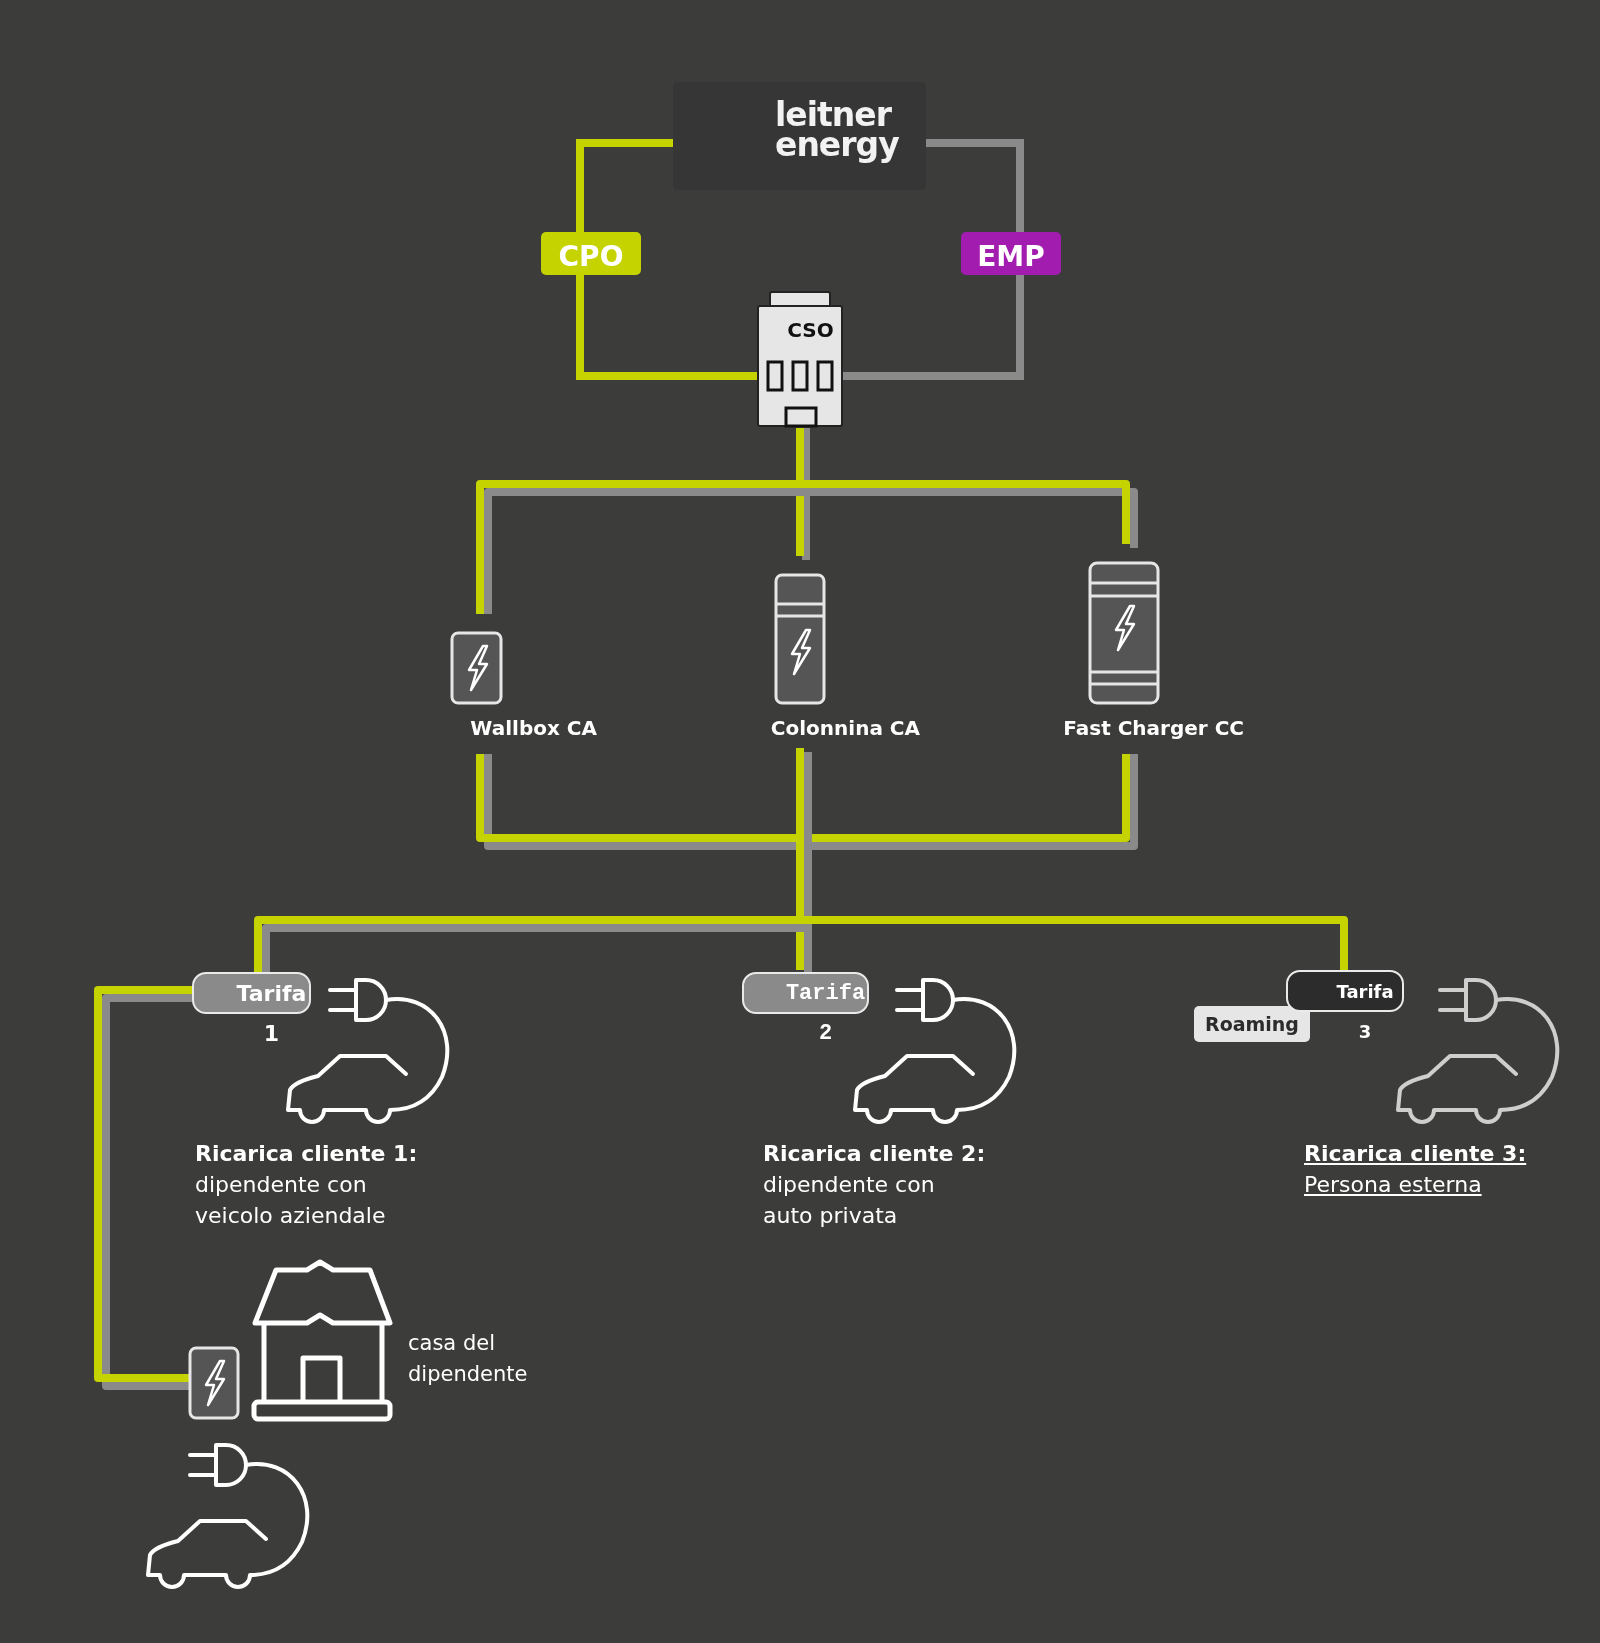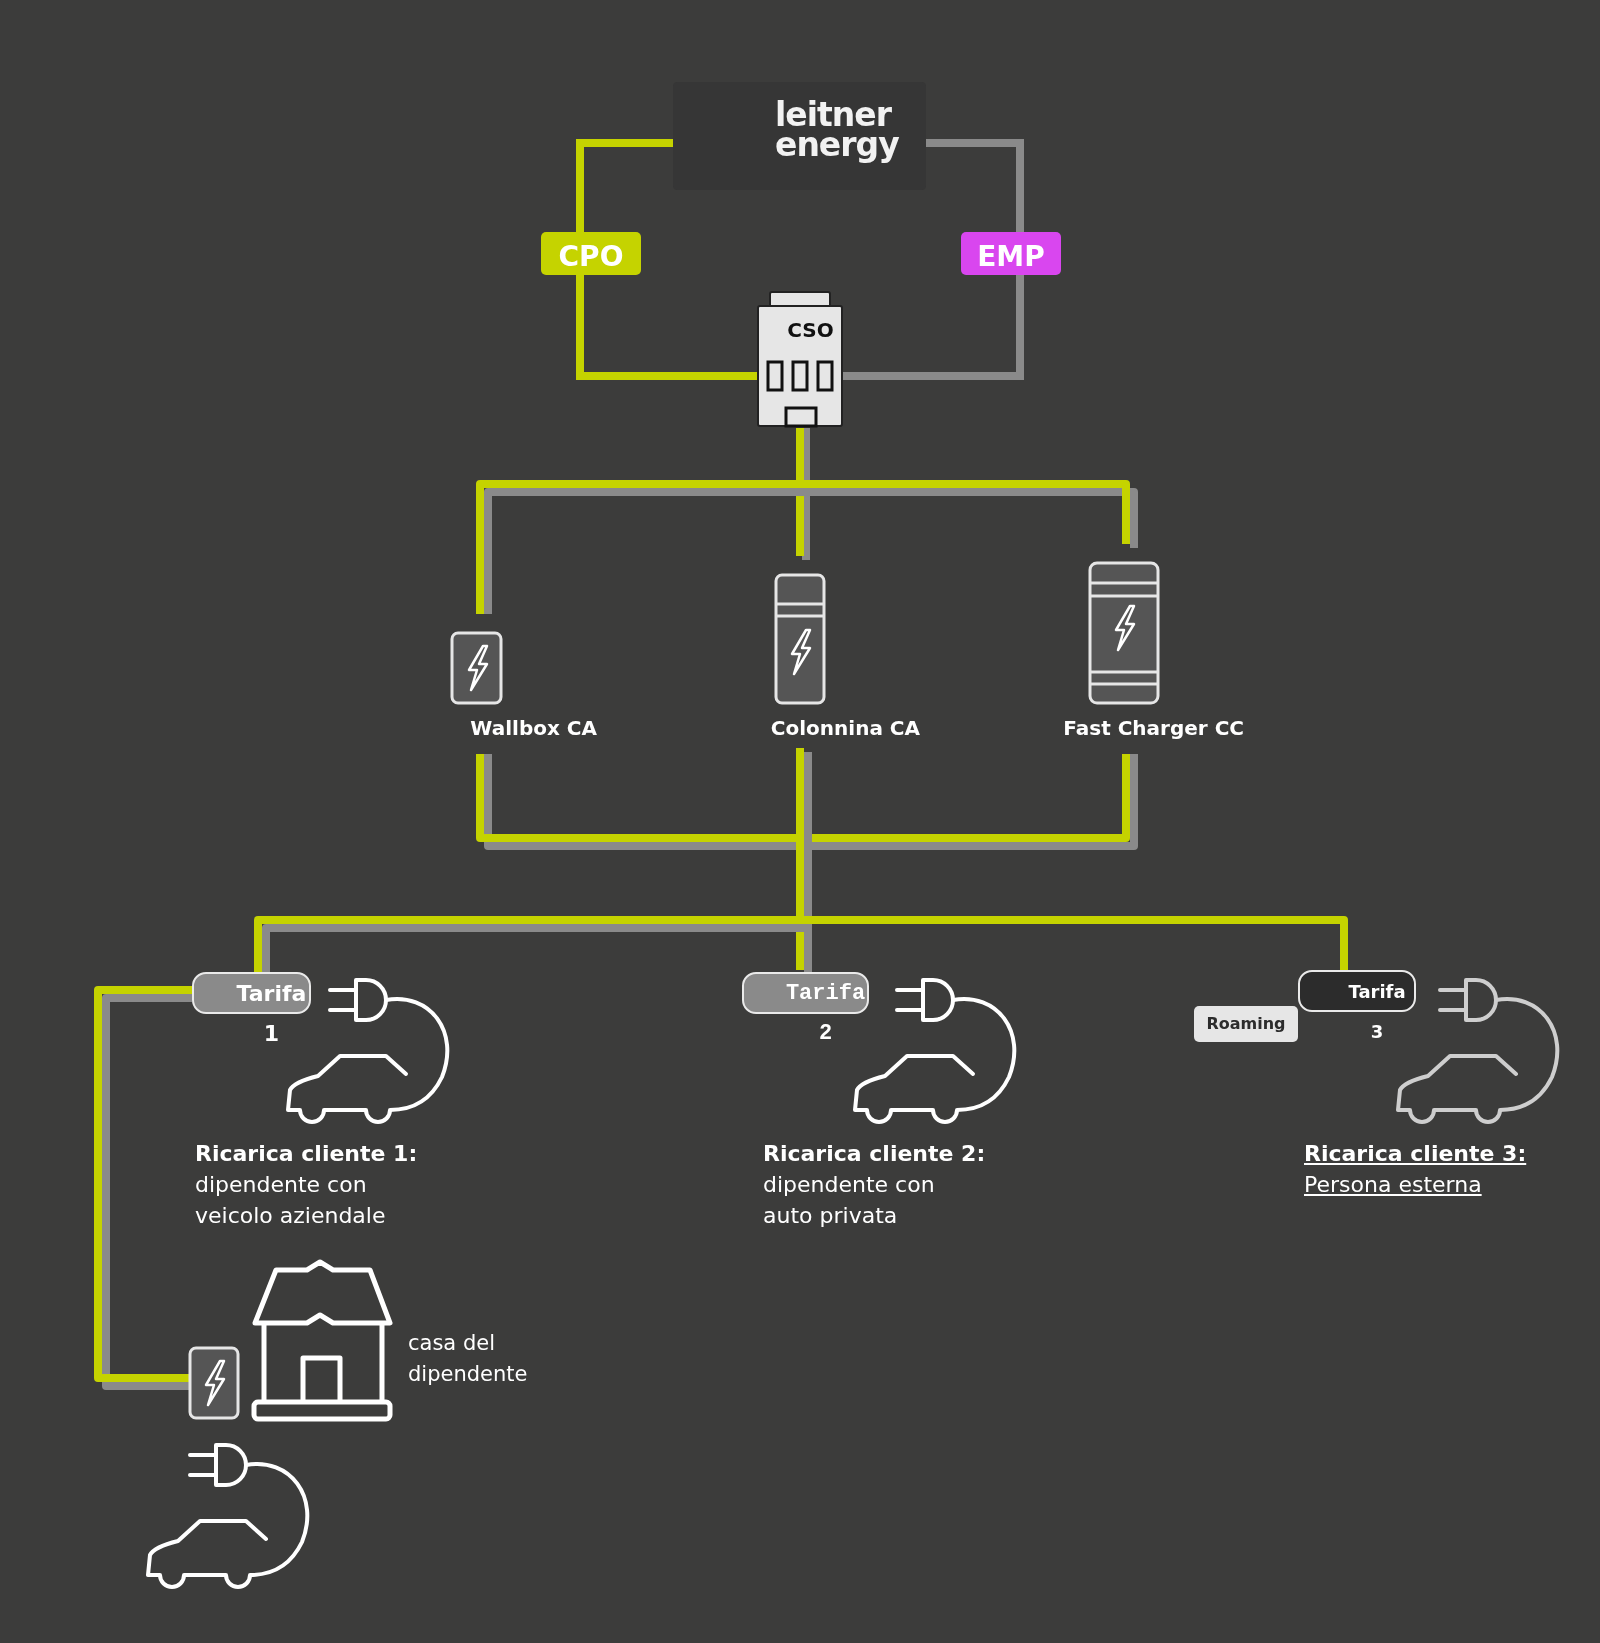--- a/index.html
+++ b/index.html
@@ -5,28 +5,28 @@
   html, body { margin: 0; padding: 0; }
   body { width: 1600px; height: 1643px; background: #3c3c3b; position: relative; overflow: hidden;
          font-family: "DejaVu Sans", sans-serif; color: #ffffff; }
   svg.diagram { position: absolute; left: 0; top: 0; }
   .abs { position: absolute; }
   .logo-box { left: 673px; top: 82px; width: 253px; height: 108px; background: #363636; border-radius: 4px; }
   .logo-text { left: 775px; top: 100px; font-family: "DejaVu Sans", sans-serif; font-weight: bold;
                font-size: 33px; line-height: 30px; color: #f2f2f2; letter-spacing: -1px; }
   .badge { font-weight: bold; font-size: 28px; color: #ffffff; text-align: center; border-radius: 5px; line-height: 50px; height: 43px; }
   .badge.cpo { left: 541px; top: 232px; width: 100px; background: #c5d300; }
-  .badge.emp { left: 961px; top: 232px; width: 100px; background: #d946ef; }
+  .badge.emp { left: 961px; top: 232px; width: 100px; background: #a21caf; }
   .cso-label { left: 758px; top: 318px; width: 105px; text-align: center; font-weight: bold; font-size: 20px; color: #111; }
   .charger-label { top: 716px; font-weight: bold; font-size: 20px; color: #ffffff; text-align: right; width: 240px; }
   .tarifa { height: 42px; line-height: 40px; border: 2px solid #eaeaea; border-radius: 14px; font-weight: bold; font-size: 22px; text-align: center; box-sizing: border-box; padding-left: 40px; }
   .tarifa.light { background: #8a8a8a; color: #ffffff; }
-  .tarifa.dark { background: #2c2c2c; color: #ffffff; font-size: 18px; margin-left: 12px; }
-  .roaming { left: 1194px; top: 1006px; width: 104px; height: 36px; line-height: 36px; background: #e6e6e6; color: #2c2c2c; border-radius: 5px;
-             font-weight: bold; font-size: 16px; text-align: center; }
+  .tarifa.dark { background: #2c2c2c; color: #ffffff; font-size: 18px; }
+  .roaming { left: 1194px; top: 1006px; width: 116px; height: 36px; line-height: 36px; background: #e6e6e6; color: #2c2c2c; border-radius: 5px;
+             font-weight: bold; font-size: 19px; text-align: center; }
   .cust-text { font-size: 22px; line-height: 31px; color: #ffffff; }
   .cust-text .t { font-weight: bold; display: block; }
   .cust-text.muted { color: #ffffff; text-decoration: underline; }
   .casa-text { left: 408px; top: 1328px; font-size: 21px; line-height: 31px; color: #ffffff; }
 </style>
 </head>
 <body>
 
 <svg class="diagram" width="1600" height="1643" viewBox="0 0 1600 1643">
   <defs>

